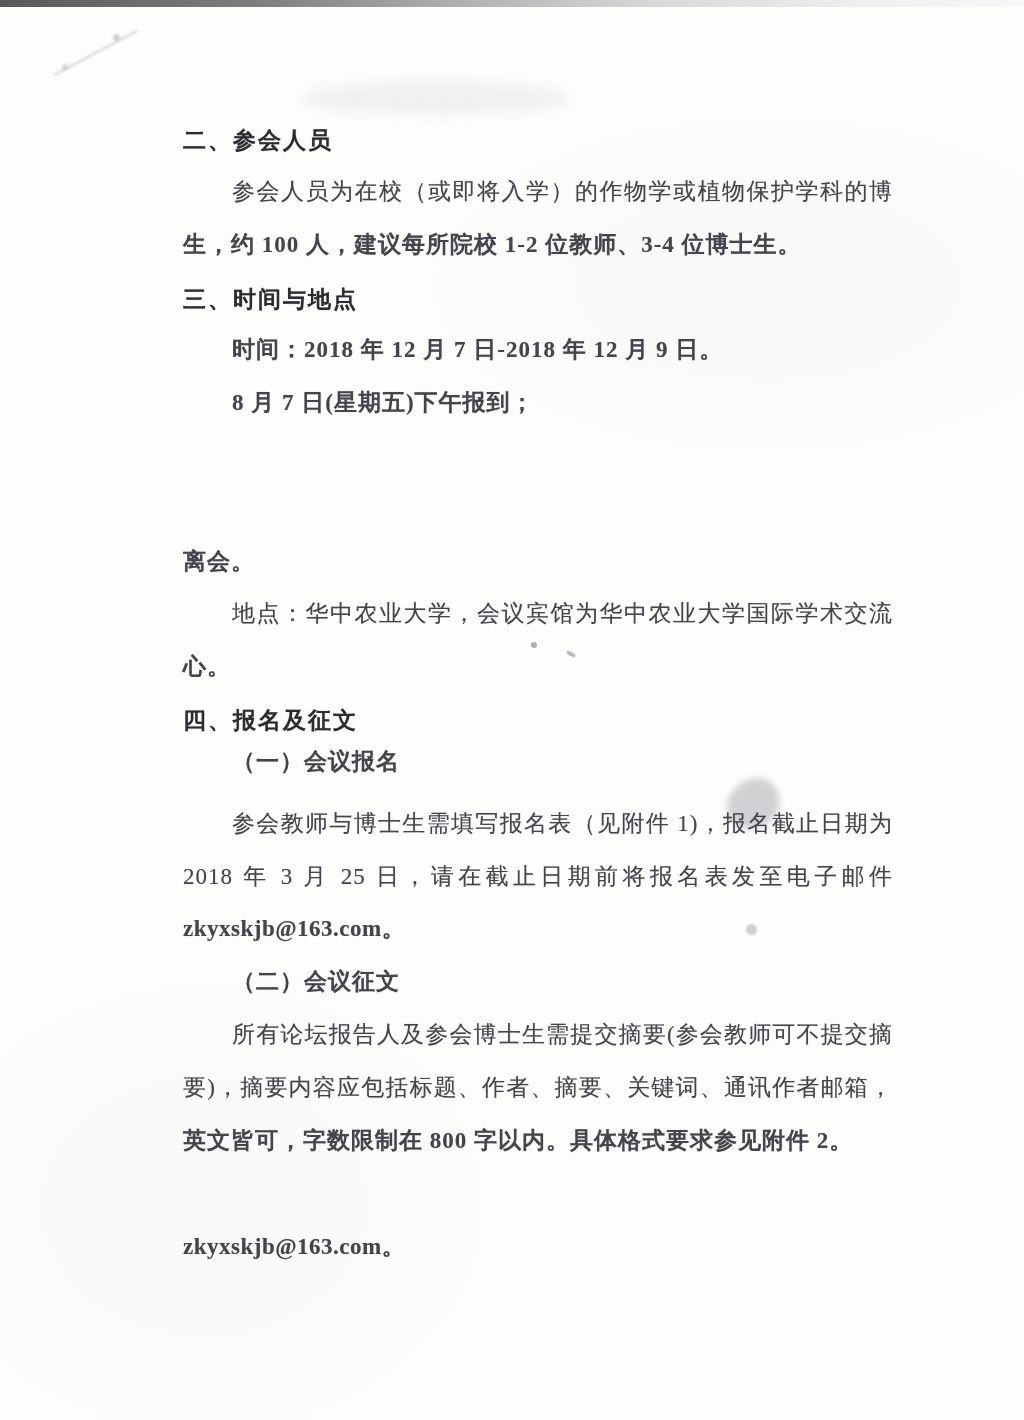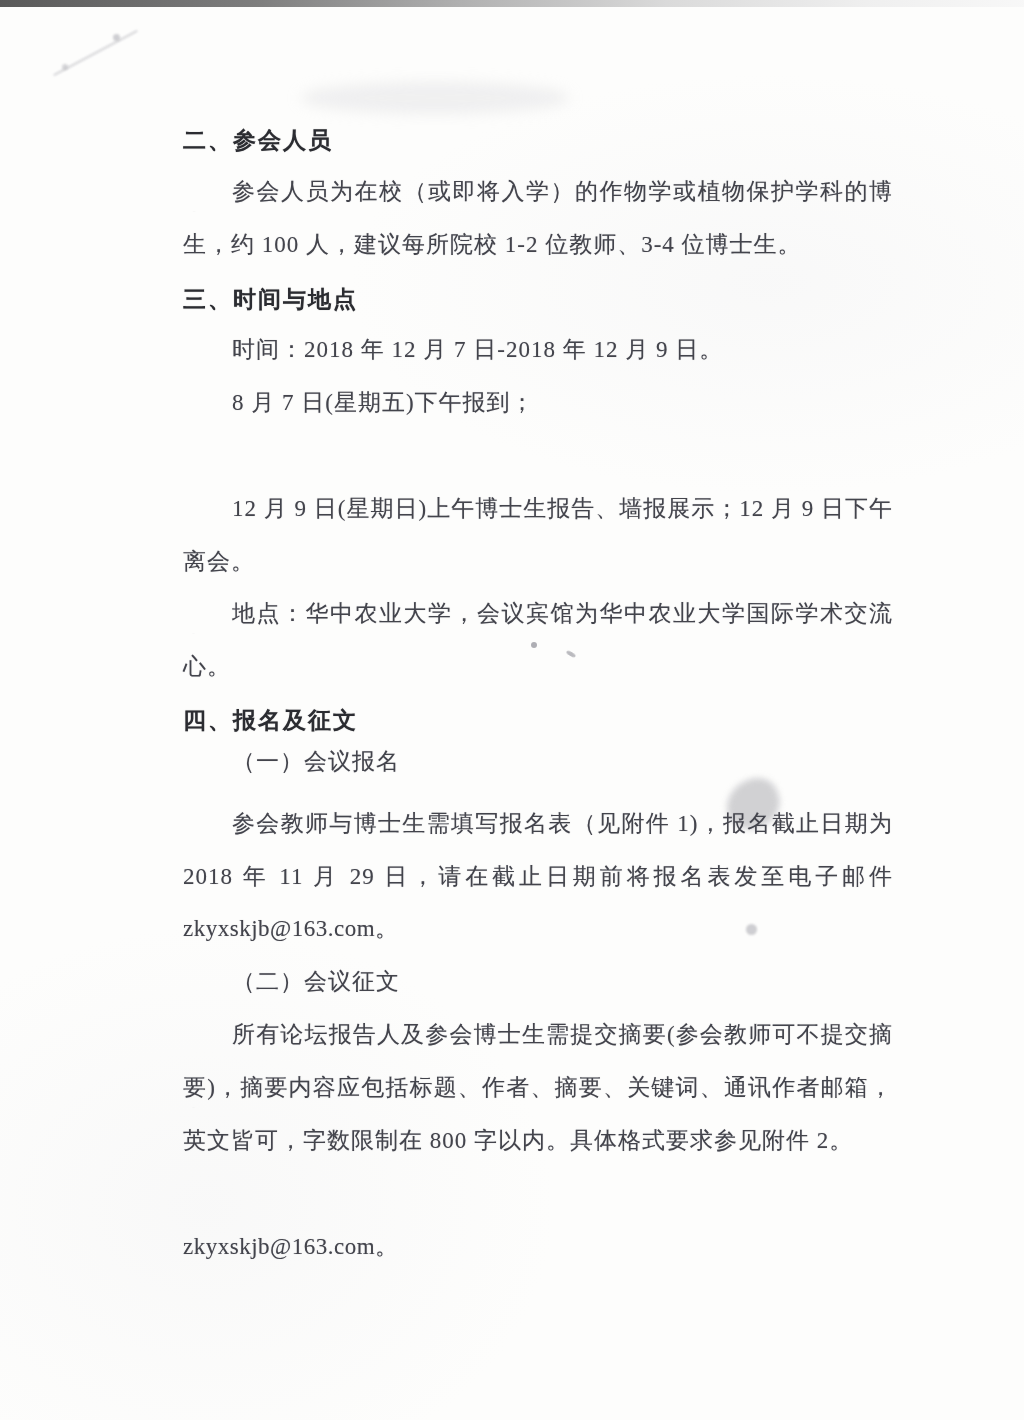--- a/index.html
+++ b/index.html
@@ -19,21 +19,21 @@
     position:absolute;top:0;left:0;width:100%;height:7px;
     background:linear-gradient(90deg,#474747 0%,#6f6f6f 25%,#a8a8a8 45%,#d6d6d6 65%,#eeeeee 85%,#f7f7f7 100%);
     opacity:0.9;
   }
   .line{
     position:absolute;left:183px;width:710px;height:36px;
     font-size:23px;line-height:32px;letter-spacing:1px;
     color:#43444c;
     text-shadow:0 0 1px rgba(70,70,80,0.35);
   }
-  .natural{white-space:nowrap;overflow:visible;}
+  .natural{white-space:nowrap;overflow:visible;font-weight:bold;}
   .fill{
     text-align:justify;text-align-last:justify;
     word-break:break-all;overflow:hidden;
   }
   .indent{text-indent:49px;}
   .heading{
     font-family:"Liberation Sans","DejaVu Sans",sans-serif;
     font-weight:bold;color:#2b2c31;letter-spacing:2px;
     text-shadow:0 0 1px rgba(40,40,45,0.4);
   }
@@ -76,27 +76,26 @@
   <div class="smudge smudge-dot"></div>
   <div class="smudge speck1"></div>
   <div class="smudge speck2"></div>
 
   <div class="line heading natural" style="top:124px">二、参会人员</div>
   <div class="line fill indent" style="top:176px">参会人员为在校（或即将入学）的作物学或植物保护学科的博士</div>
   <div class="line natural" style="top:229px">生，约 100 人，建议每所院校 1-2 位教师、3-4 位博士生。</div>
   <div class="line heading natural" style="top:283px">三、时间与地点</div>
   <div class="line natural indent" style="top:334px">时间：2018 年 12 月 7 日-2018 年 12 月 9 日。</div>
   <div class="line natural indent" style="top:387px">8 月 7 日(星期五)下午报到；</div>
-  <div class="line fill indent" style="top:493px">12 月 9 日(星期日)上午博士生报告、墙报展示；12 月 9 日下午</div>
   <div class="line natural" style="top:546px">离会。</div>
   <div class="line fill indent" style="top:598px">地点：华中农业大学，会议宾馆为华中农业大学国际学术交流中</div>
   <div class="line natural" style="top:651px">心。</div>
   <div class="line heading natural" style="top:704px">四、报名及征文</div>
   <div class="line natural indent" style="top:746px">（一）会议报名</div>
   <div class="line fill indent" style="top:808px">参会教师与博士生需填写报名表（见附件 1)，报名截止日期为</div>
-  <div class="line fill" style="top:861px">2018 年 11 月 29 日，请在截止日期前将报名表发至电子邮件</div>
+  <div class="line fill" style="top:861px">2018 年 3 月 25 日，请在截止日期前将报名表发至电子邮件</div>
   <div class="line natural latin" style="top:913px">zkyxskjb@163.com。</div>
   <div class="line natural indent" style="top:966px">（二）会议征文</div>
   <div class="line fill indent" style="top:1019px">所有论坛报告人及参会博士生需提交摘要(参会教师可不提交摘</div>
   <div class="line fill" style="top:1072px">要)，摘要内容应包括标题、作者、摘要、关键词、通讯作者邮箱，中</div>
   <div class="line natural" style="top:1125px">英文皆可，字数限制在 800 字以内。具体格式要求参见附件 2。</div>
   <div class="line natural latin" style="top:1231px">zkyxskjb@163.com。</div>
 </div>
 
 </body></html>

